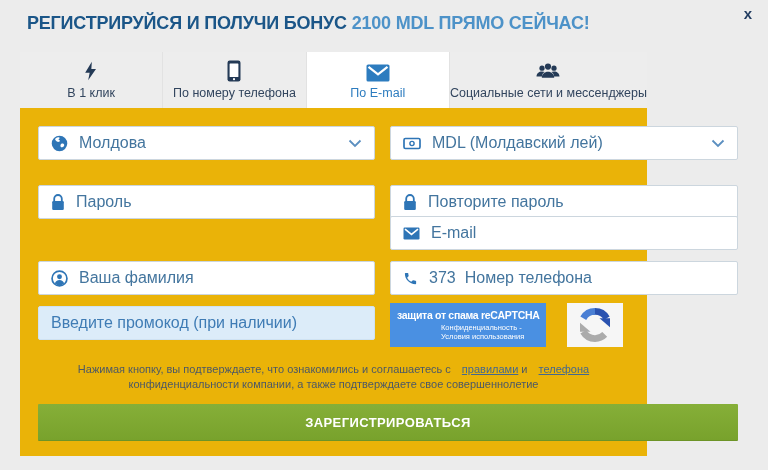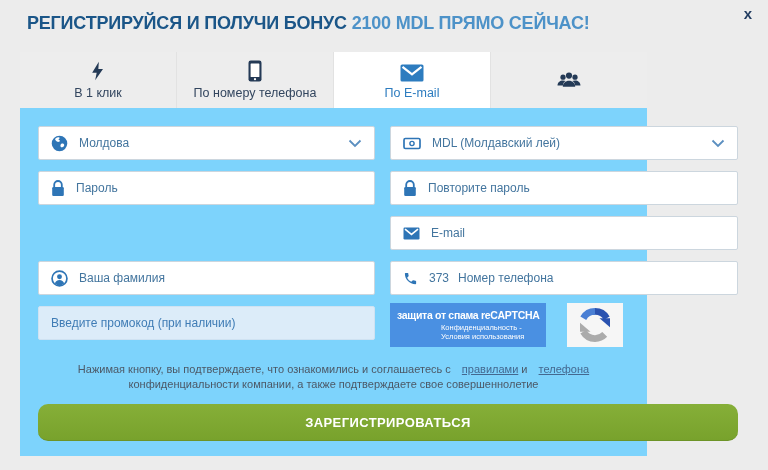--- a/index.html
+++ b/index.html
@@ -18,45 +18,45 @@
   }
   .hdr-title .accent { color:#4d92c8; }
   .close-x {
     position:absolute; right:16px; top:5px;
     font-size:15px; font-weight:bold; color:#1f3a5f;
     cursor:pointer; line-height:18px;
   }
   
   .modal {
     position:absolute; left:20px; top:52px; width:627px; height:404px;
-    background:#7dd3fc;
+    background:#eab308;
   }
   
   .tabs { display:flex; height:56px; }
   .tab {
     flex:1 1 0; background:#ededed; border-right:1px solid #e2e2e2;
     display:flex; flex-direction:column; align-items:center; justify-content:center;
     gap:4px; cursor:pointer;
   }
   .tab:last-child { border-right:none; }
   .tab .tab-label { font-size:12.5px; color:#32455e; white-space:nowrap; }
   .tab .ticon { height:22px; display:flex; align-items:flex-end; }
   .tab.active { background:#ffffff; }
   .tab.active .tab-label { color:#2d7cbf; }
   
   .field {
     position:absolute; height:34px; background:#fff;
     border:1px solid #ccd6de; border-radius:2px;
     display:flex; align-items:center; padding:0 12px; gap:11px;
-    font-size:12px; color:#43759e; cursor:text;
+    font-size:16px; color:#43759e; cursor:text;
   }
   .field.select { cursor:pointer; }
   .col-l { left:18px;  width:337px; }
   .col-r { left:370px; width:348px; }
-  .r1 { top:74px; } .r2 { top:119px; } .r3 { top:164px; } .r4 { top:209px; } .r5 { top:254px; }
+  .r1 { top:74px; } .r2 { top:133px; } .r3 { top:164px; } .r4 { top:209px; } .r5 { top:254px; }
   .chev { margin-left:auto; display:flex; }
   .phone-prefix { margin-right:-2px; }
   .field.promo {
     background:#dcecf9; border-color:#cfe2f2; color:#3f7cb5;
   }
   
   .recaptcha { position:absolute; left:370px; top:251px; height:44px; display:flex;gap:21px; }
   .rc-blue {
     width:156px; background:#4a90e2; color:#fff; padding:5px 7px;
     display:flex; flex-direction:column; justify-content:center;
@@ -70,21 +70,21 @@
   
   .legal {
     position:absolute; left:30px; right:30px; top:310px;
     text-align:center; font-size:11px; line-height:15px; color:#4c5866;
   }
   .legal a { color:#44688f; text-decoration:underline; cursor:pointer;padding-left:8px; }
   
   .submit-btn {
     position:absolute; left:18px; top:352px; width:700px; height:37px;
     background:linear-gradient(#86af38, #78a22c);
-    border:none; border-bottom:1px solid #6d9427; border-radius:10px;
+    border:none; border-bottom:1px solid #6d9427; border-radius:1px;
     color:#fff; font-weight:bold; font-size:13px; letter-spacing:0.4px;
     font-family:"Liberation Sans", sans-serif; cursor:pointer;
   }
   svg { display:block; }
 </style>
 </head>
 <body>
 
 <div class="hdr-title"><span>РЕГИСТРИРУЙСЯ И ПОЛУЧИ БОНУС </span><span class="accent">2100 MDL ПРЯМО СЕЙЧАС!</span></div>
 <div class="close-x">x</div>
@@ -123,20 +123,21 @@
       <span class="ticon">
         <svg width="26" height="20" viewBox="0 0 26 20" fill="#243a56">
             <circle cx="7" cy="6.2" r="2.6"></circle>
             <path d="M1.5 14.5c0-3 2.4-5 5.5-5 1 0 1.9.2 2.7.6-1.6 1-2.7 2.5-2.7 4.4z"></path>
             <circle cx="19" cy="6.2" r="2.6"></circle>
             <path d="M24.5 14.5c0-3-2.4-5-5.5-5-1 0-1.9.2-2.7.6 1.6 1 2.7 2.5 2.7 4.4z"></path>
             <circle cx="13" cy="4.6" r="3.1"></circle>
             <path d="M6.8 15.8c0-3.6 2.7-6 6.2-6s6.2 2.4 6.2 6z"></path>
           </svg>
       </span>
+      <span class="tab-label">Социальные сети и мессенджеры</span>
     </div>
   </div>
 
   <div class="field select col-l r1">
     <span>
       <svg width="17" height="17" viewBox="0 0 16 16">
           <circle cx="8" cy="8" r="7.3" fill="#2e75b6"></circle>
           <path d="M4.2 3.2c1.2-.9 2.6-1.2 3.6-.9.5.2.4.9-.1 1.2-.7.4-.6 1.1 0 1.3.9.3.8 1.4-.2 1.6-1.2.3-2.3-.3-3-1.2-.5-.7-.9-1.5-.3-2z" fill="#ffffff"></path>
           <path d="M9.8 8.2c1-.4 2.3 0 2.6 1 .2.8-.4 1.8-1.3 2.2-.8.4-1.8.2-2.1-.6-.3-.9 0-2.2.8-2.6z" fill="#ffffff"></path>
         </svg>

